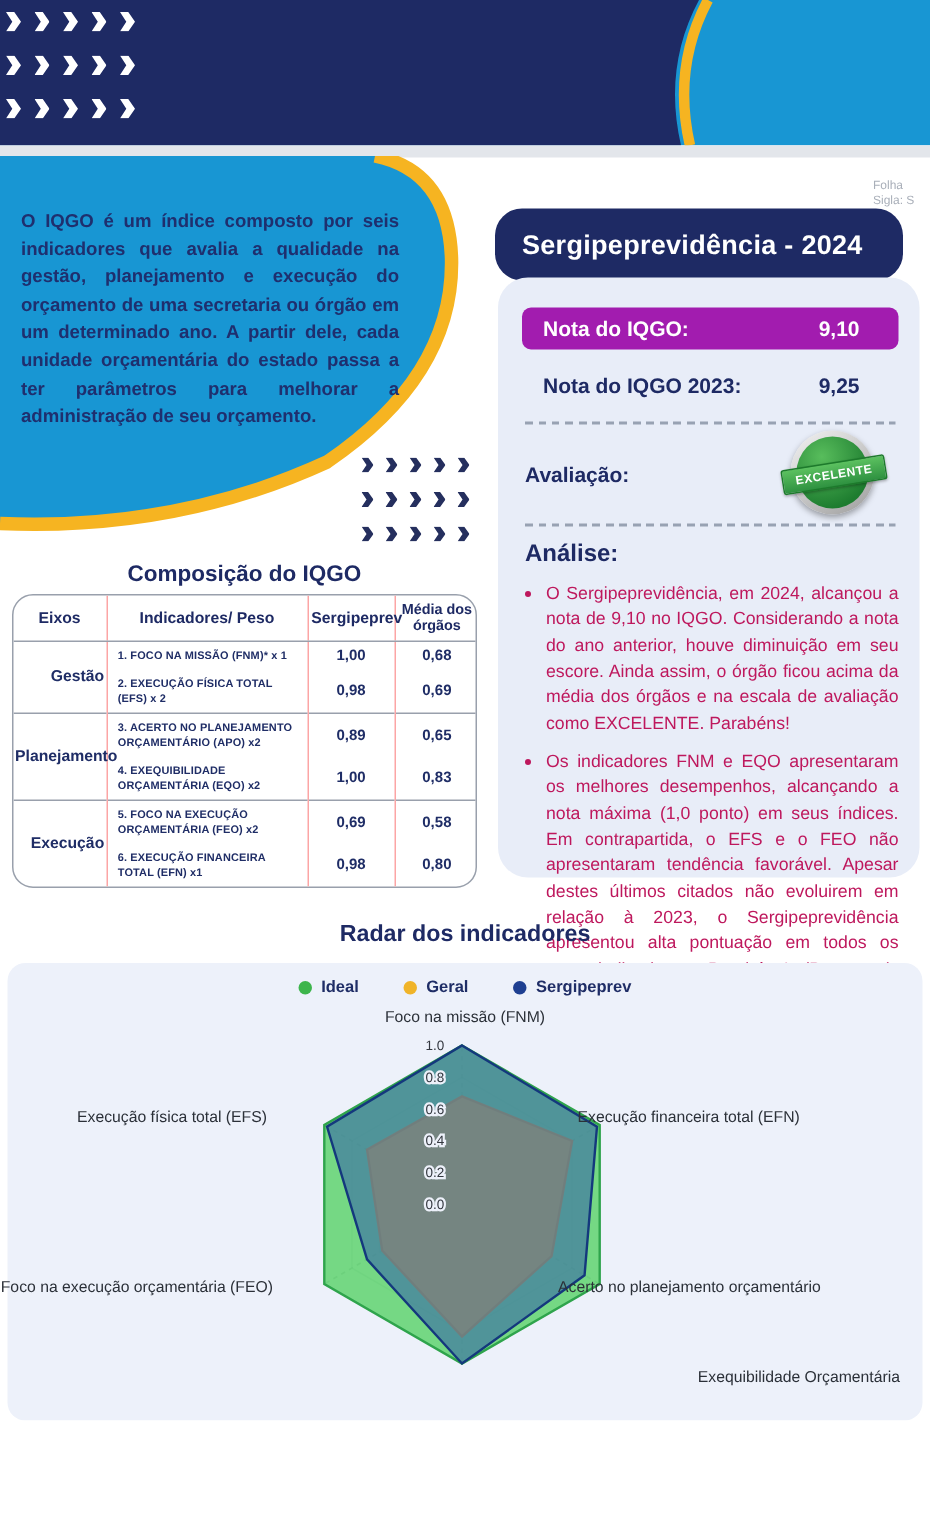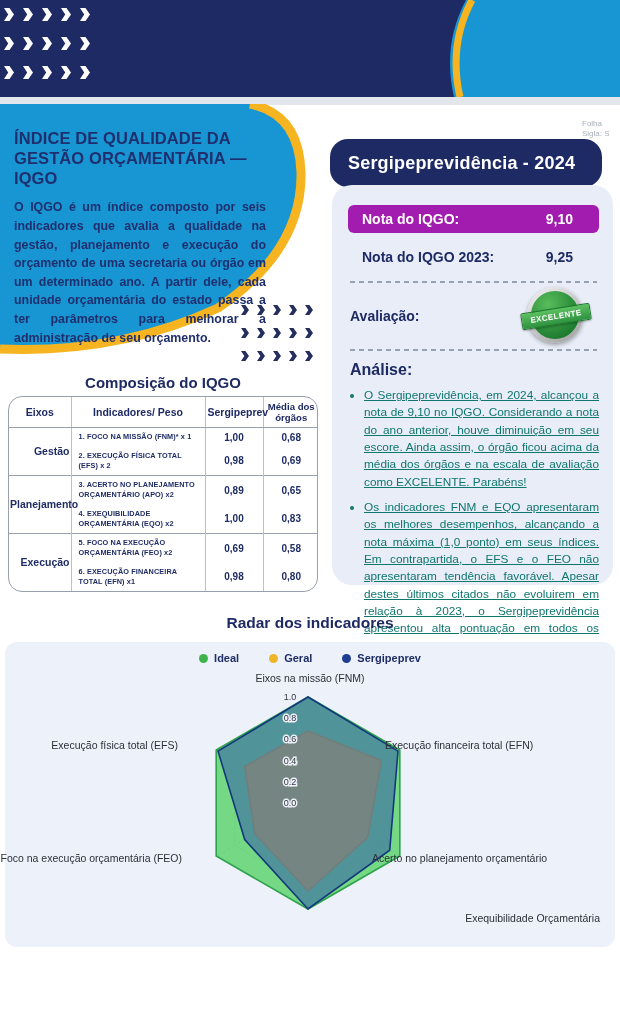--- a/index.html
+++ b/index.html
@@ -44,21 +44,21 @@
   .badge{position:absolute;right:16px;top:2px;width:56px;height:56px;border-radius:50%;
          background:linear-gradient(145deg,#f4f4f4,#9d9d9d);box-shadow:0 2px 4px rgba(0,0,0,.35);}
   .badge .inner{position:absolute;inset:4px;border-radius:50%;
          background:radial-gradient(circle at 35% 28%,#58bd5c,#1d7c2f 75%);}
   .badge .ribbon{position:absolute;left:-6px;top:21px;width:68px;height:15px;
          background:linear-gradient(#5cc160,#2e9140);border:1px solid #1d7a2c;border-radius:2px;
          transform:rotate(-9deg);display:flex;align-items:center;justify-content:center;
          box-shadow:0 1px 2px rgba(0,0,0,.3);}
   .badge .ribbon span{color:#fff;font-size:8px;font-weight:bold;letter-spacing:.4px;}
   .analysis-title{color:#1e2a64;font-size:16px;font-weight:bold;margin-top:10px;margin-left:2px;}
-  .bullets{margin:6px 0 0 0;padding-left:16px;color:#0f766e;text-decoration:underline;}
+  .bullets{margin:6px 0 0 0;padding-left:16px;color:#be185d;}
   .bullets li{font-size:11.8px;font-weight:500;line-height:1.47;text-align:justify;margin-top:8px;}
 
   
   .comp-title{position:absolute;left:8px;top:374px;width:310px;text-align:center;
               color:#1e2a64;font-size:15px;font-weight:bold;}
   .table-wrap{position:absolute;left:8px;top:396px;width:310px;height:196px;background:#fff;
               border:1.5px solid #99a0ac;border-radius:14px;overflow:hidden;box-sizing:border-box;}
   table.comp{border-collapse:collapse;width:100%;height:100%;table-layout:fixed;}
   table.comp th{color:#1e2a64;font-size:10.5px;font-weight:bold;border-bottom:1.2px solid #99a0ac;
                 padding:4px 2px;vertical-align:middle;}
@@ -152,21 +152,20 @@
   <div class="watermark">
     <div>Folha</div>
     <div>Sigla: S</div>
   </div>
 
   <svg class="intro-svg" width="320" height="252">
     <path d="M0 0 H250 Q299 10 301 68 Q303 146 218 204 Q118 250 0 245 Z" fill="#1896d3"></path>
     <path d="M250 0 Q299 10 301 68 Q303 146 218 204 Q118 250 0 245" stroke="#f6b421" stroke-width="9" fill="none"></path>
   </svg>
   <div class="intro-text">
-    <div class="intro-title">ÍNDICE DE QUALIDADE DA GESTÃO ORÇAMENTÁRIA — IQGO</div>
     <div class="intro-body">O IQGO é um índice composto por seis indicadores que avalia a qualidade na gestão, planejamento e execução do orçamento de uma secretaria ou órgão em um determinado ano. A partir dele, cada unidade orçamentária do estado passa a ter parâmetros para melhorar a administração de seu orçamento.</div>
   </div>
   <div id="chev-mid" class="chev-grid" style="left:241px;top:305px;grid-template-columns:repeat(5,16px);grid-auto-rows:23px;">
       <span class="chev">
         <i style="width: 8px; height: 10px; background: rgb(37, 47, 94);"></i>
       </span>
       <span class="chev">
         <i style="width: 8px; height: 10px; background: rgb(37, 47, 94);"></i>
       </span>
       <span class="chev">
@@ -326,21 +325,21 @@
       </div>
       <div class="legend-item">
         <span class="dot" style="background: rgb(240, 180, 41);"></span>
         <span class="txt">Geral</span>
       </div>
       <div class="legend-item">
         <span class="dot" style="background: rgb(30, 63, 145);"></span>
         <span class="txt">Sergipeprev</span>
       </div>
     </div>
-  <div class="axis-label ax-fnm">Eixos na missão (FNM)</div>
+  <div class="axis-label ax-fnm">Foco na missão (FNM)</div>
   <div class="axis-label ax-efn">Execução financeira total (EFN)</div>
   <div class="axis-label ax-apo">Acerto no planejamento orçamentário</div>
   <div class="axis-label ax-eqo">Exequibilidade Orçamentária</div>
   <div class="axis-label ax-feo">Foco na execução orçamentária (FEO)</div>
   <div class="axis-label ax-efs">Execução física total (EFS)</div>
 
   <div class="footer">
     
     
     

